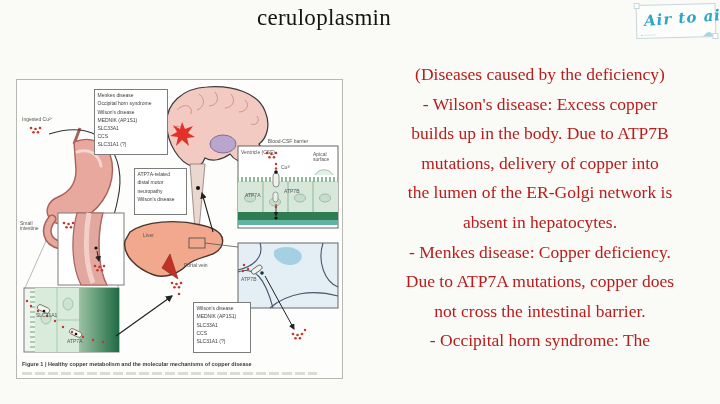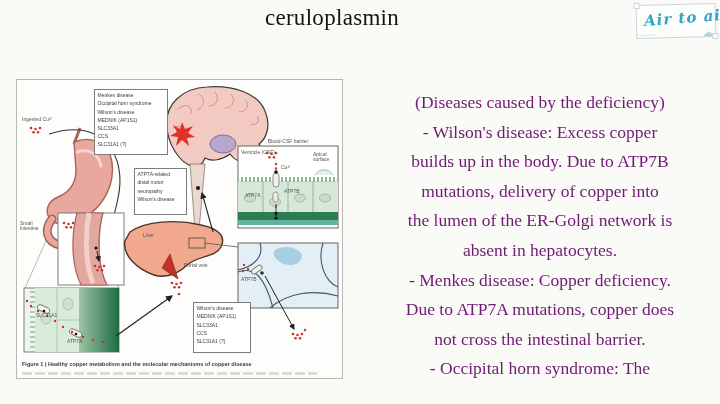--- a/index.html
+++ b/index.html
@@ -1,44 +1,43 @@
 <!DOCTYPE html>
 <html><head>
 <meta charset="utf-8">
 <style>
   html,body { margin:0; padding:0; }
   body {
     width:720px; height:404px; position:relative; overflow:hidden;
     background:#fafaf7; font-family:"Liberation Serif", serif;
   }
   .page-title {
-    position:absolute; left:12px; top:5px; width:640px; text-align:center;
+    position:absolute; left:4px; top:5px; width:640px; text-align:center;
     font-size:23px; color:#141414; letter-spacing:.3px;
   }
   
   .logo {
     position:absolute; left:636px; top:4px; width:78px; height:32px;
     border:1px solid #c6d7db; background:rgba(255,255,255,.65);
     transform:rotate(-1.5deg);
   }
   .logo-nub { position:absolute; width:4px; height:4px; border:1px solid #c6d7db; background:#fff; }
   .logo-text {
     position:absolute; left:7px; top:4px; font-style:italic; font-weight:bold;
     font-size:15px; color:#2fa6c6; letter-spacing:1px; transform:rotate(-3deg);
     font-family:"DejaVu Serif", serif; white-space:nowrap;
   }
   .logo-cloud { position:absolute; right:2px; bottom:-3px; font-size:11px; color:#a5d6e4; font-family:"DejaVu Sans", sans-serif; }
   .logo-scribble { position:absolute; left:4px; bottom:2px; width:14px; height:0; border-top:1px dotted #a5d6e4; }
 
   
   .deficiency-text {
     position:absolute; left:362px; top:60px; width:356px;
-    text-align:center; font-size:17.5px; line-height:29.6px; color:#701a75;
+    text-align:center; font-size:17.5px; line-height:29.6px; color:#b91c1c;
     white-space:pre-line;
-    margin-top:28px;
   }
 
   
   .figure-panel {
     position:absolute; left:16px; top:79px; width:325px; height:298px;
     border:1px solid #b8b8b2; background:#fdfdfb;
   }
   .fig-svg { position:absolute; left:0; top:0; }
 
   .tiny-box { position:absolute; background:#fff; border:1px solid #7c7c7c; overflow:hidden; }

